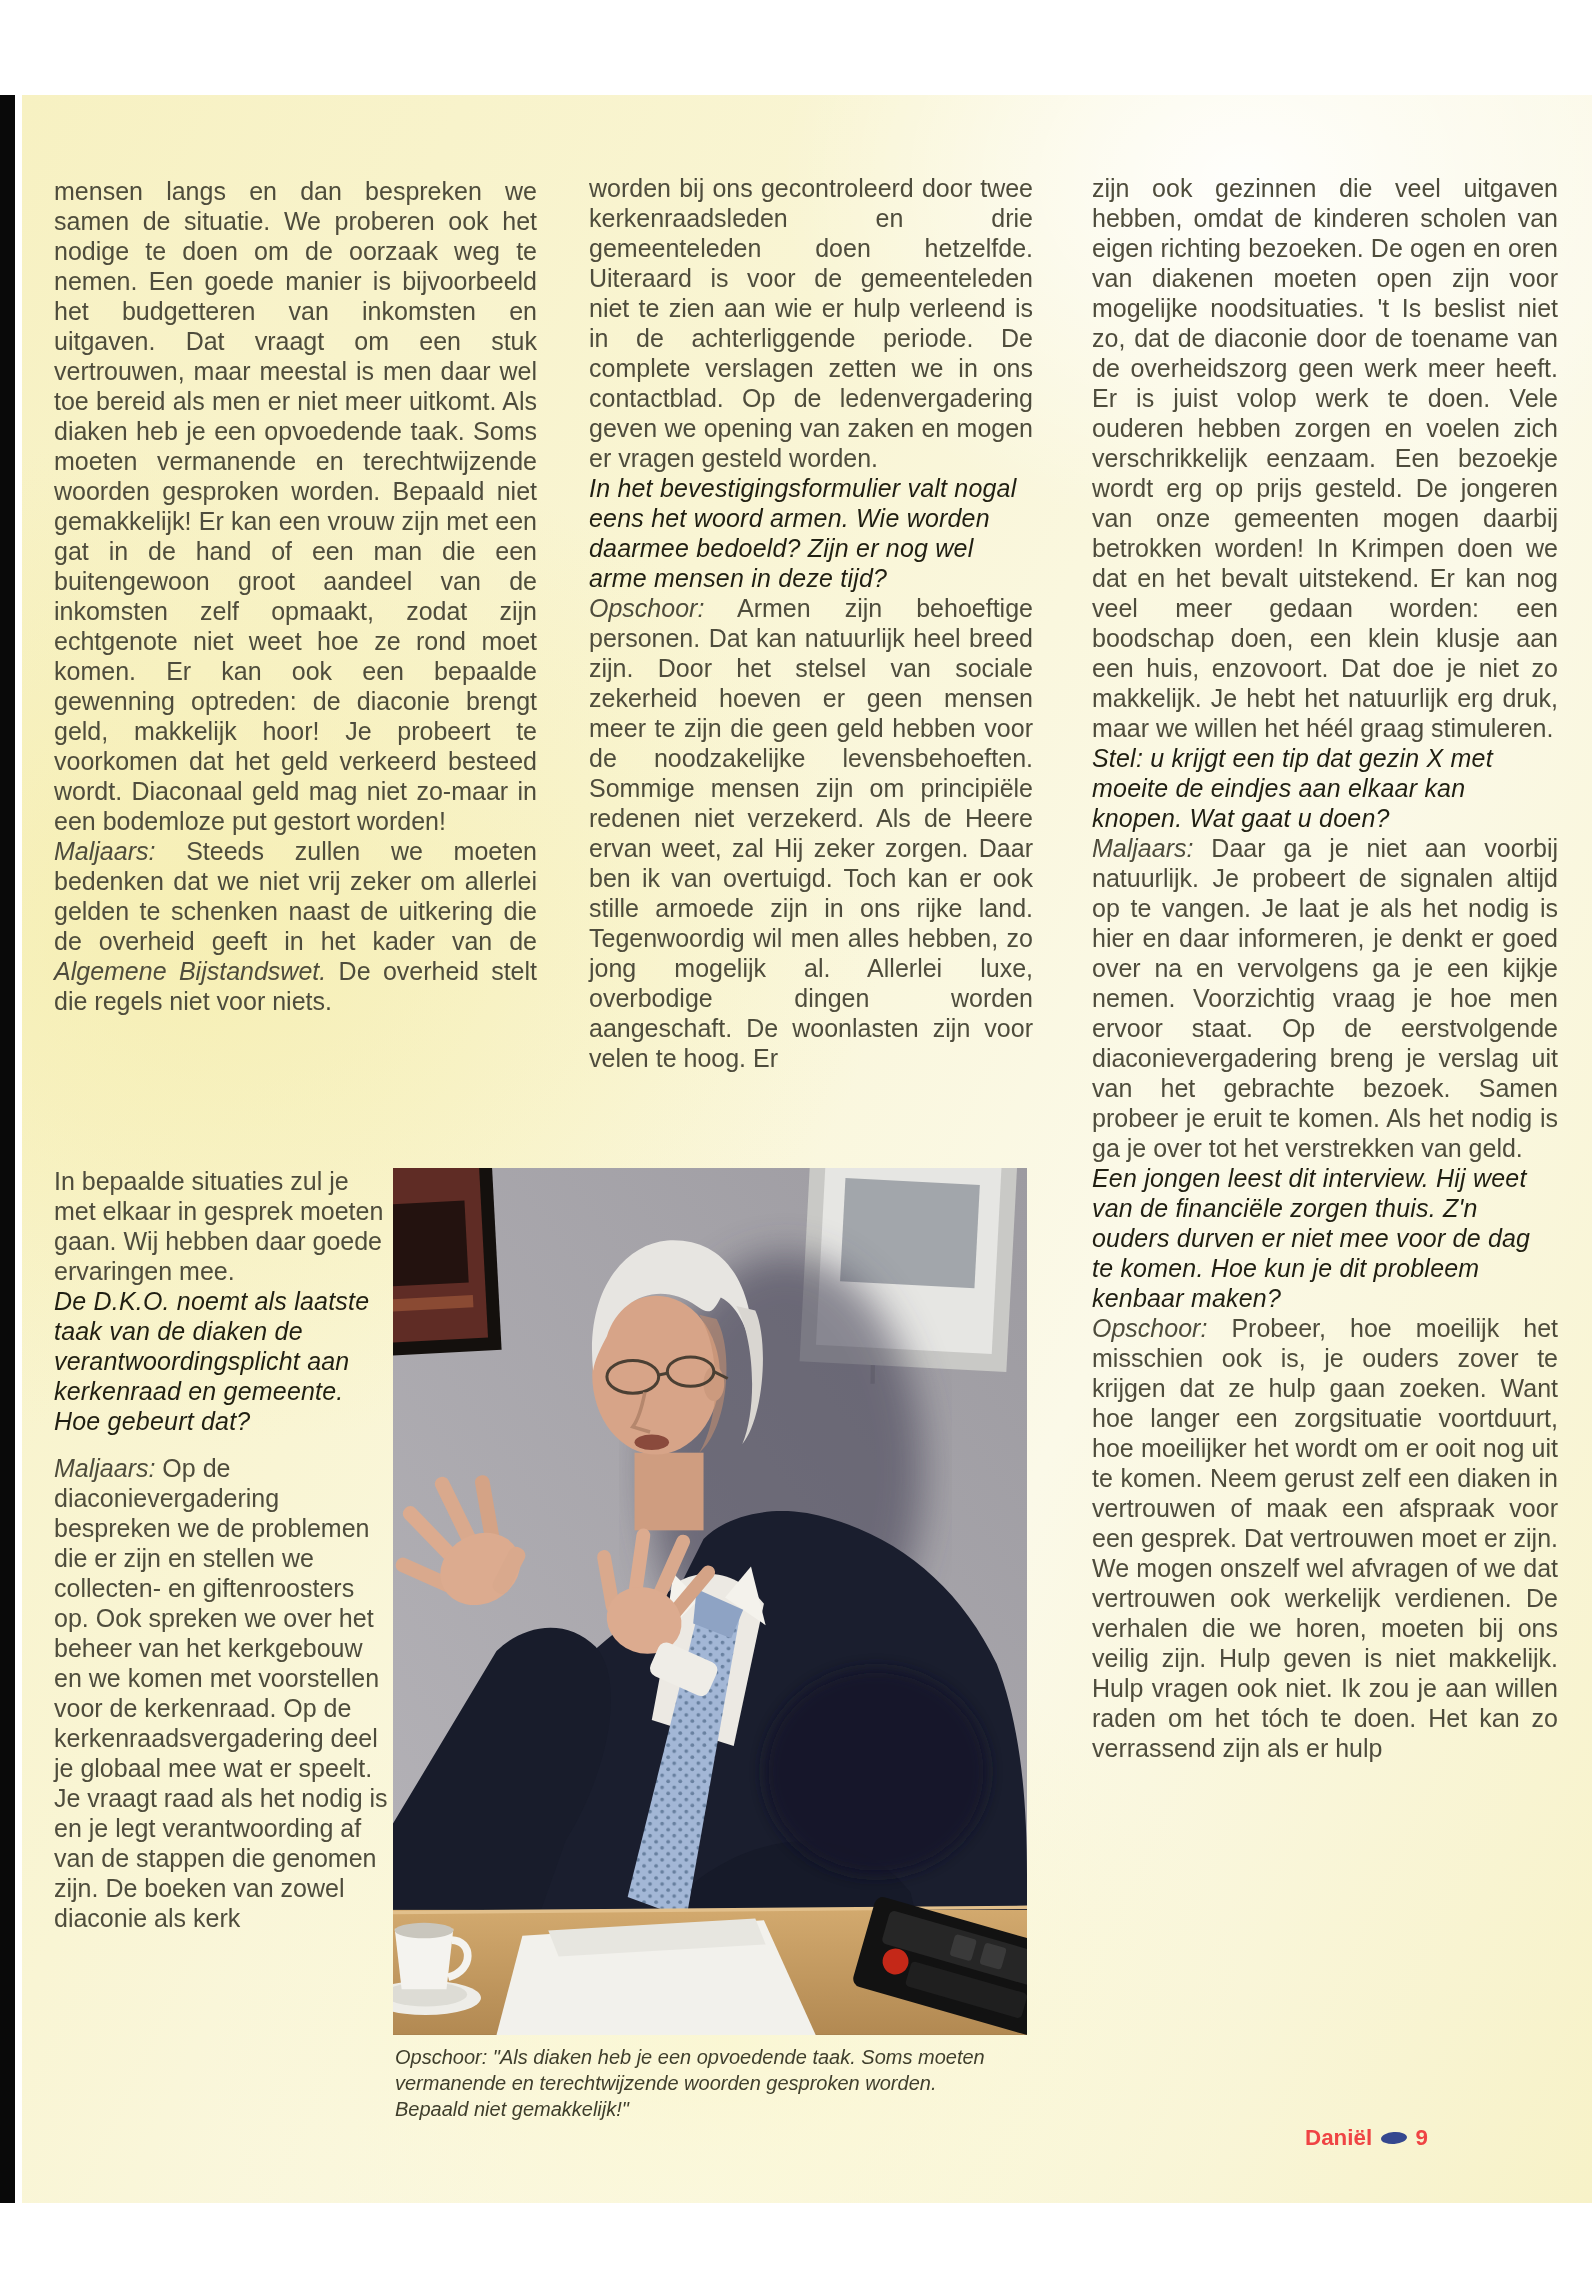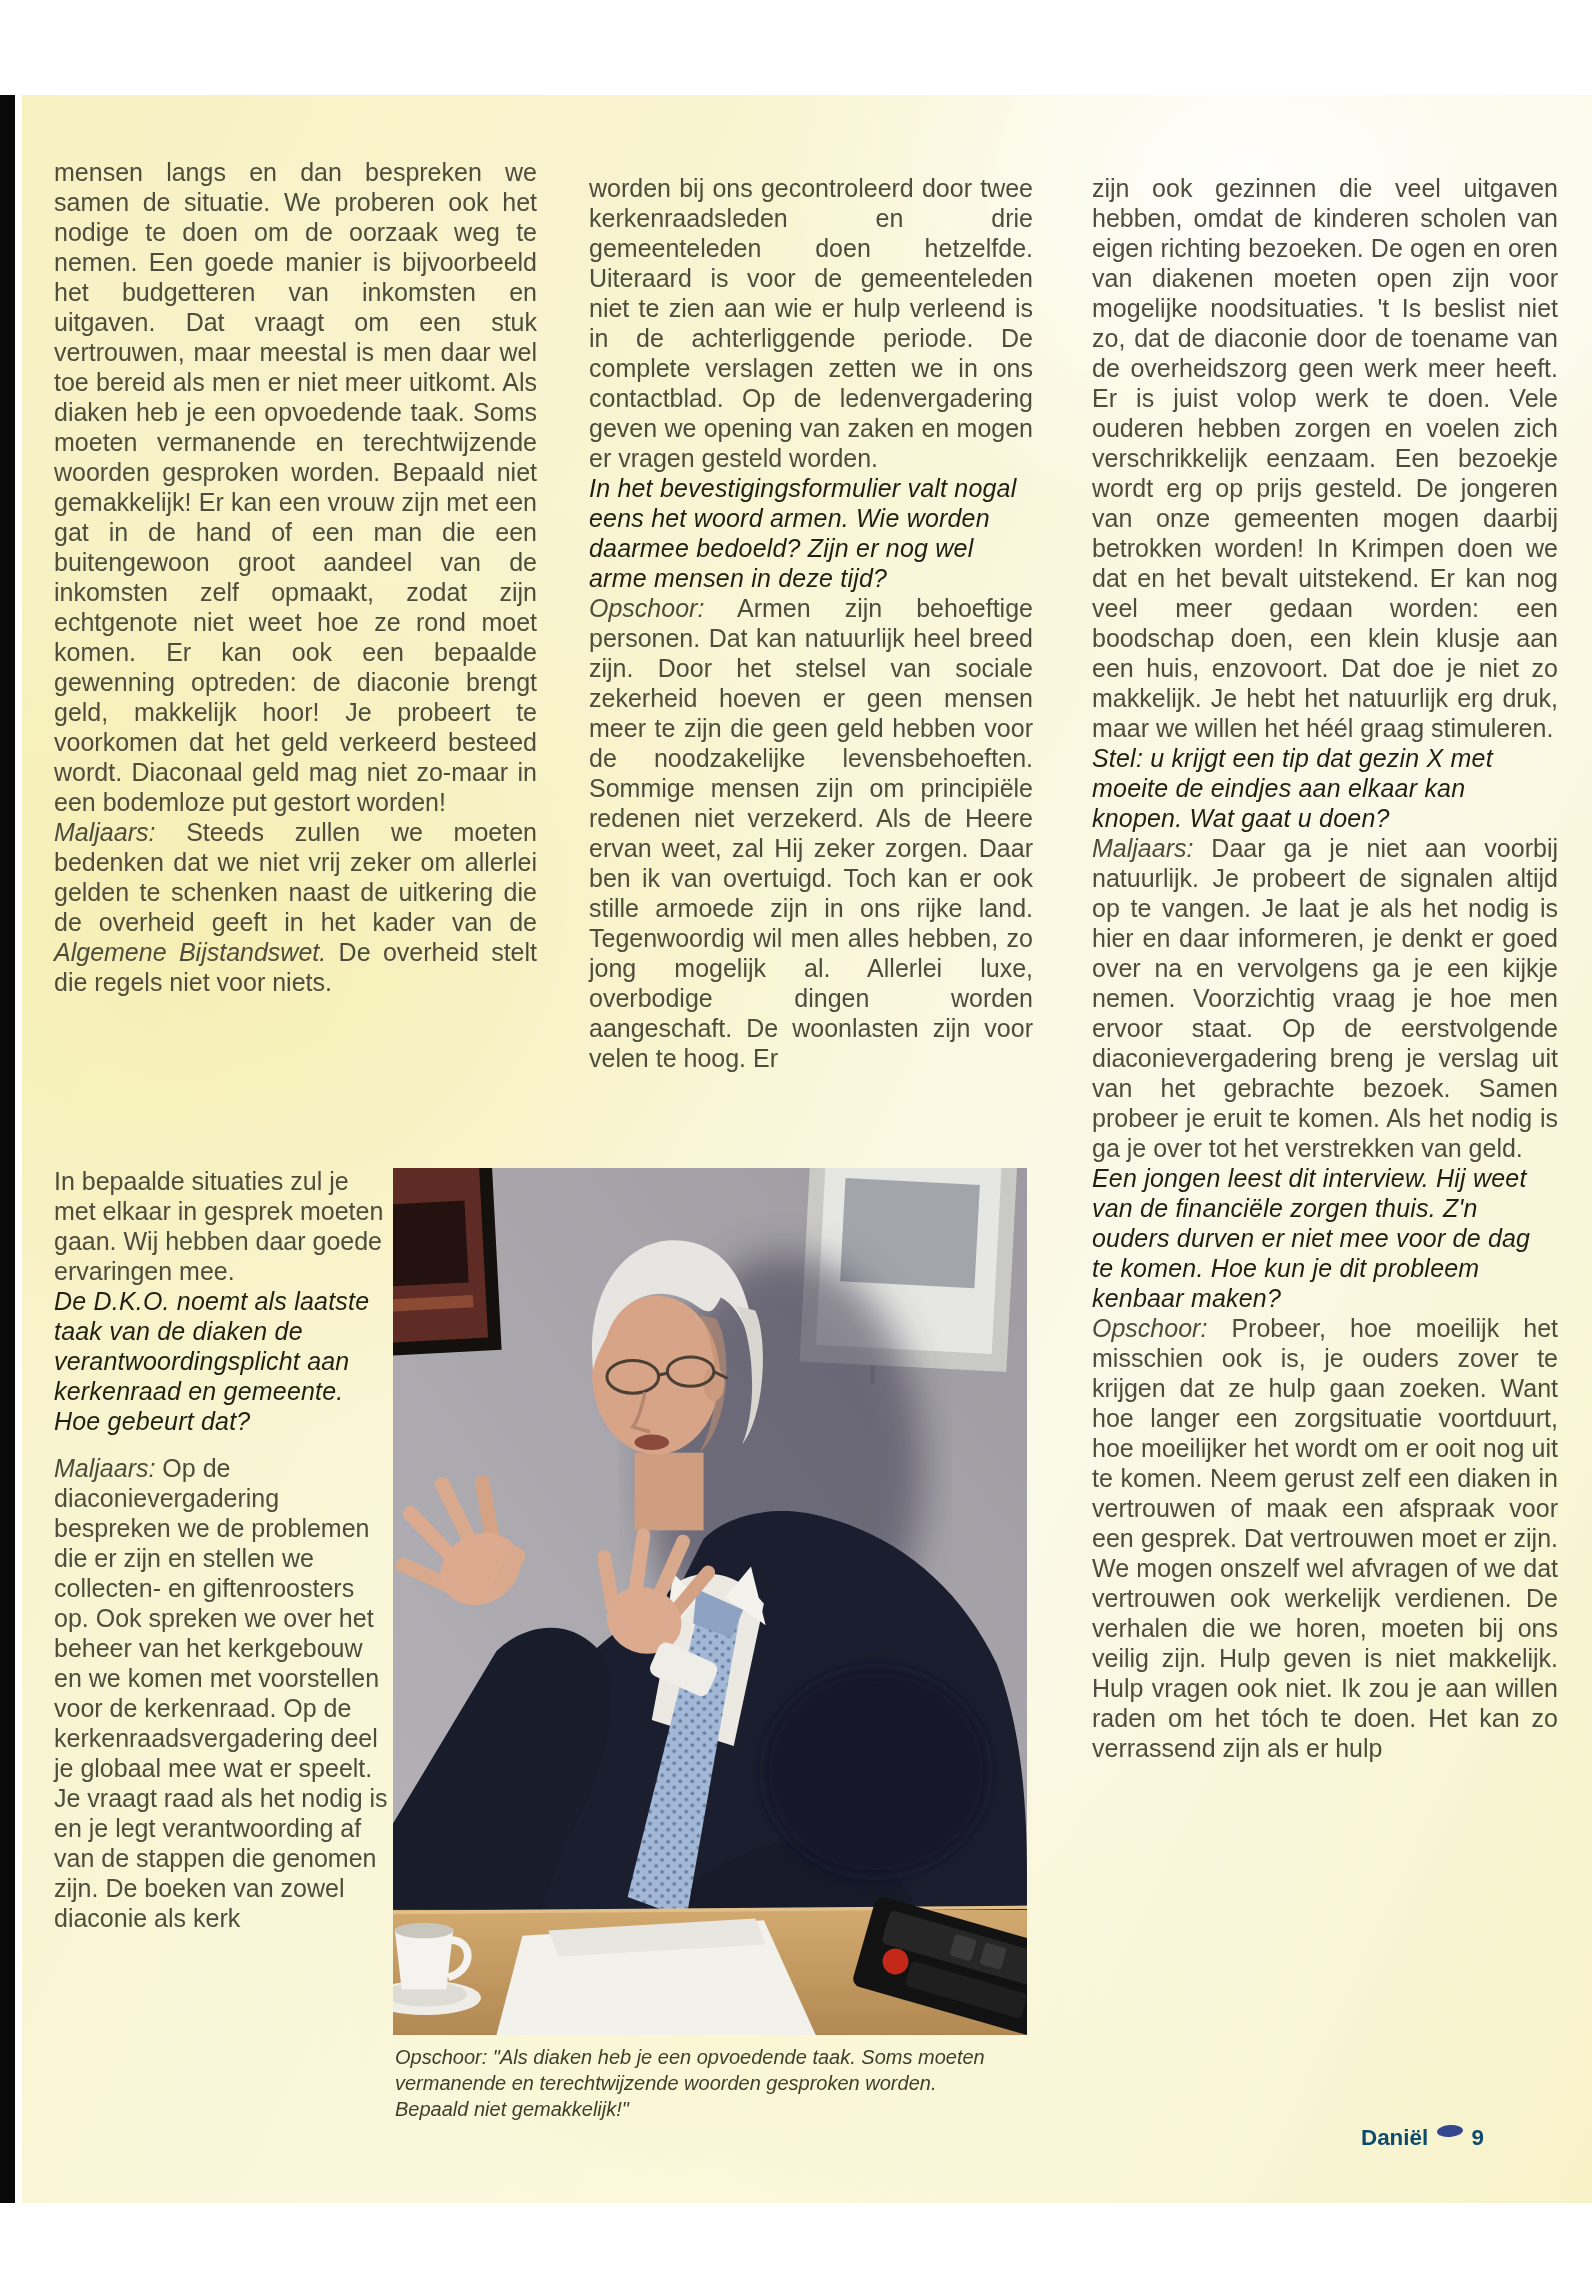--- a/index.html
+++ b/index.html
@@ -18,35 +18,35 @@
   .left-bar{position:absolute;left:0;top:95px;width:14.7px;height:2108px;background:#090909;}
   .col{position:absolute;color:#4e4c3c;font-size:25px;line-height:30px;text-align:justify;}
   .col p{margin:0;}
   .col .narrowpara{text-align:left;margin-top:17px;}
   .speaker{font-style:italic;}
   .inline-italic{font-style:italic;}
   .subhead{
     font-weight:400;font-style:italic;color:#201f12;margin:43px 0 0 0;text-align:left;
     letter-spacing:0.2px;
   }
-  .col1a{left:54px;top:157px;width:483px;}
+  .col1a{left:54px;top:176px;width:483px;}
   .col1b{left:54px;top:1149px;width:335px;text-align:left;}
   .col2{left:589px;top:173px;width:444px;}
   .col3{left:1092px;top:173px;width:466px;}
   .photo{
     position:absolute;left:393px;top:1168px;width:634px;height:867px;overflow:hidden;
     background:#a8a6ab;
   }
   .caption{
     position:absolute;left:395px;top:2044px;width:604px;
     font-style:italic;font-size:20px;line-height:26px;color:#3f3e2c;text-align:left;
   }
   .footer{
-    position:absolute;left:1361px;top:2125px;display:flex;align-items:flex-start;gap:8.6px;
-    color:#0c4a6e;font-size:22.4px;font-weight:700;
+    position:absolute;left:1305px;top:2125px;display:flex;align-items:center;gap:8.6px;
+    color:#ef4444;font-size:22.4px;font-weight:700;
   }
   .bullet{width:26px;height:12px;border-radius:50%;background:#35488f;transform:rotate(-4deg);}
 </style>
 </head>
 <body>
 
 <div class="page">
   <div class="yellow-bg"></div>
   <div class="left-bar"></div>
 

